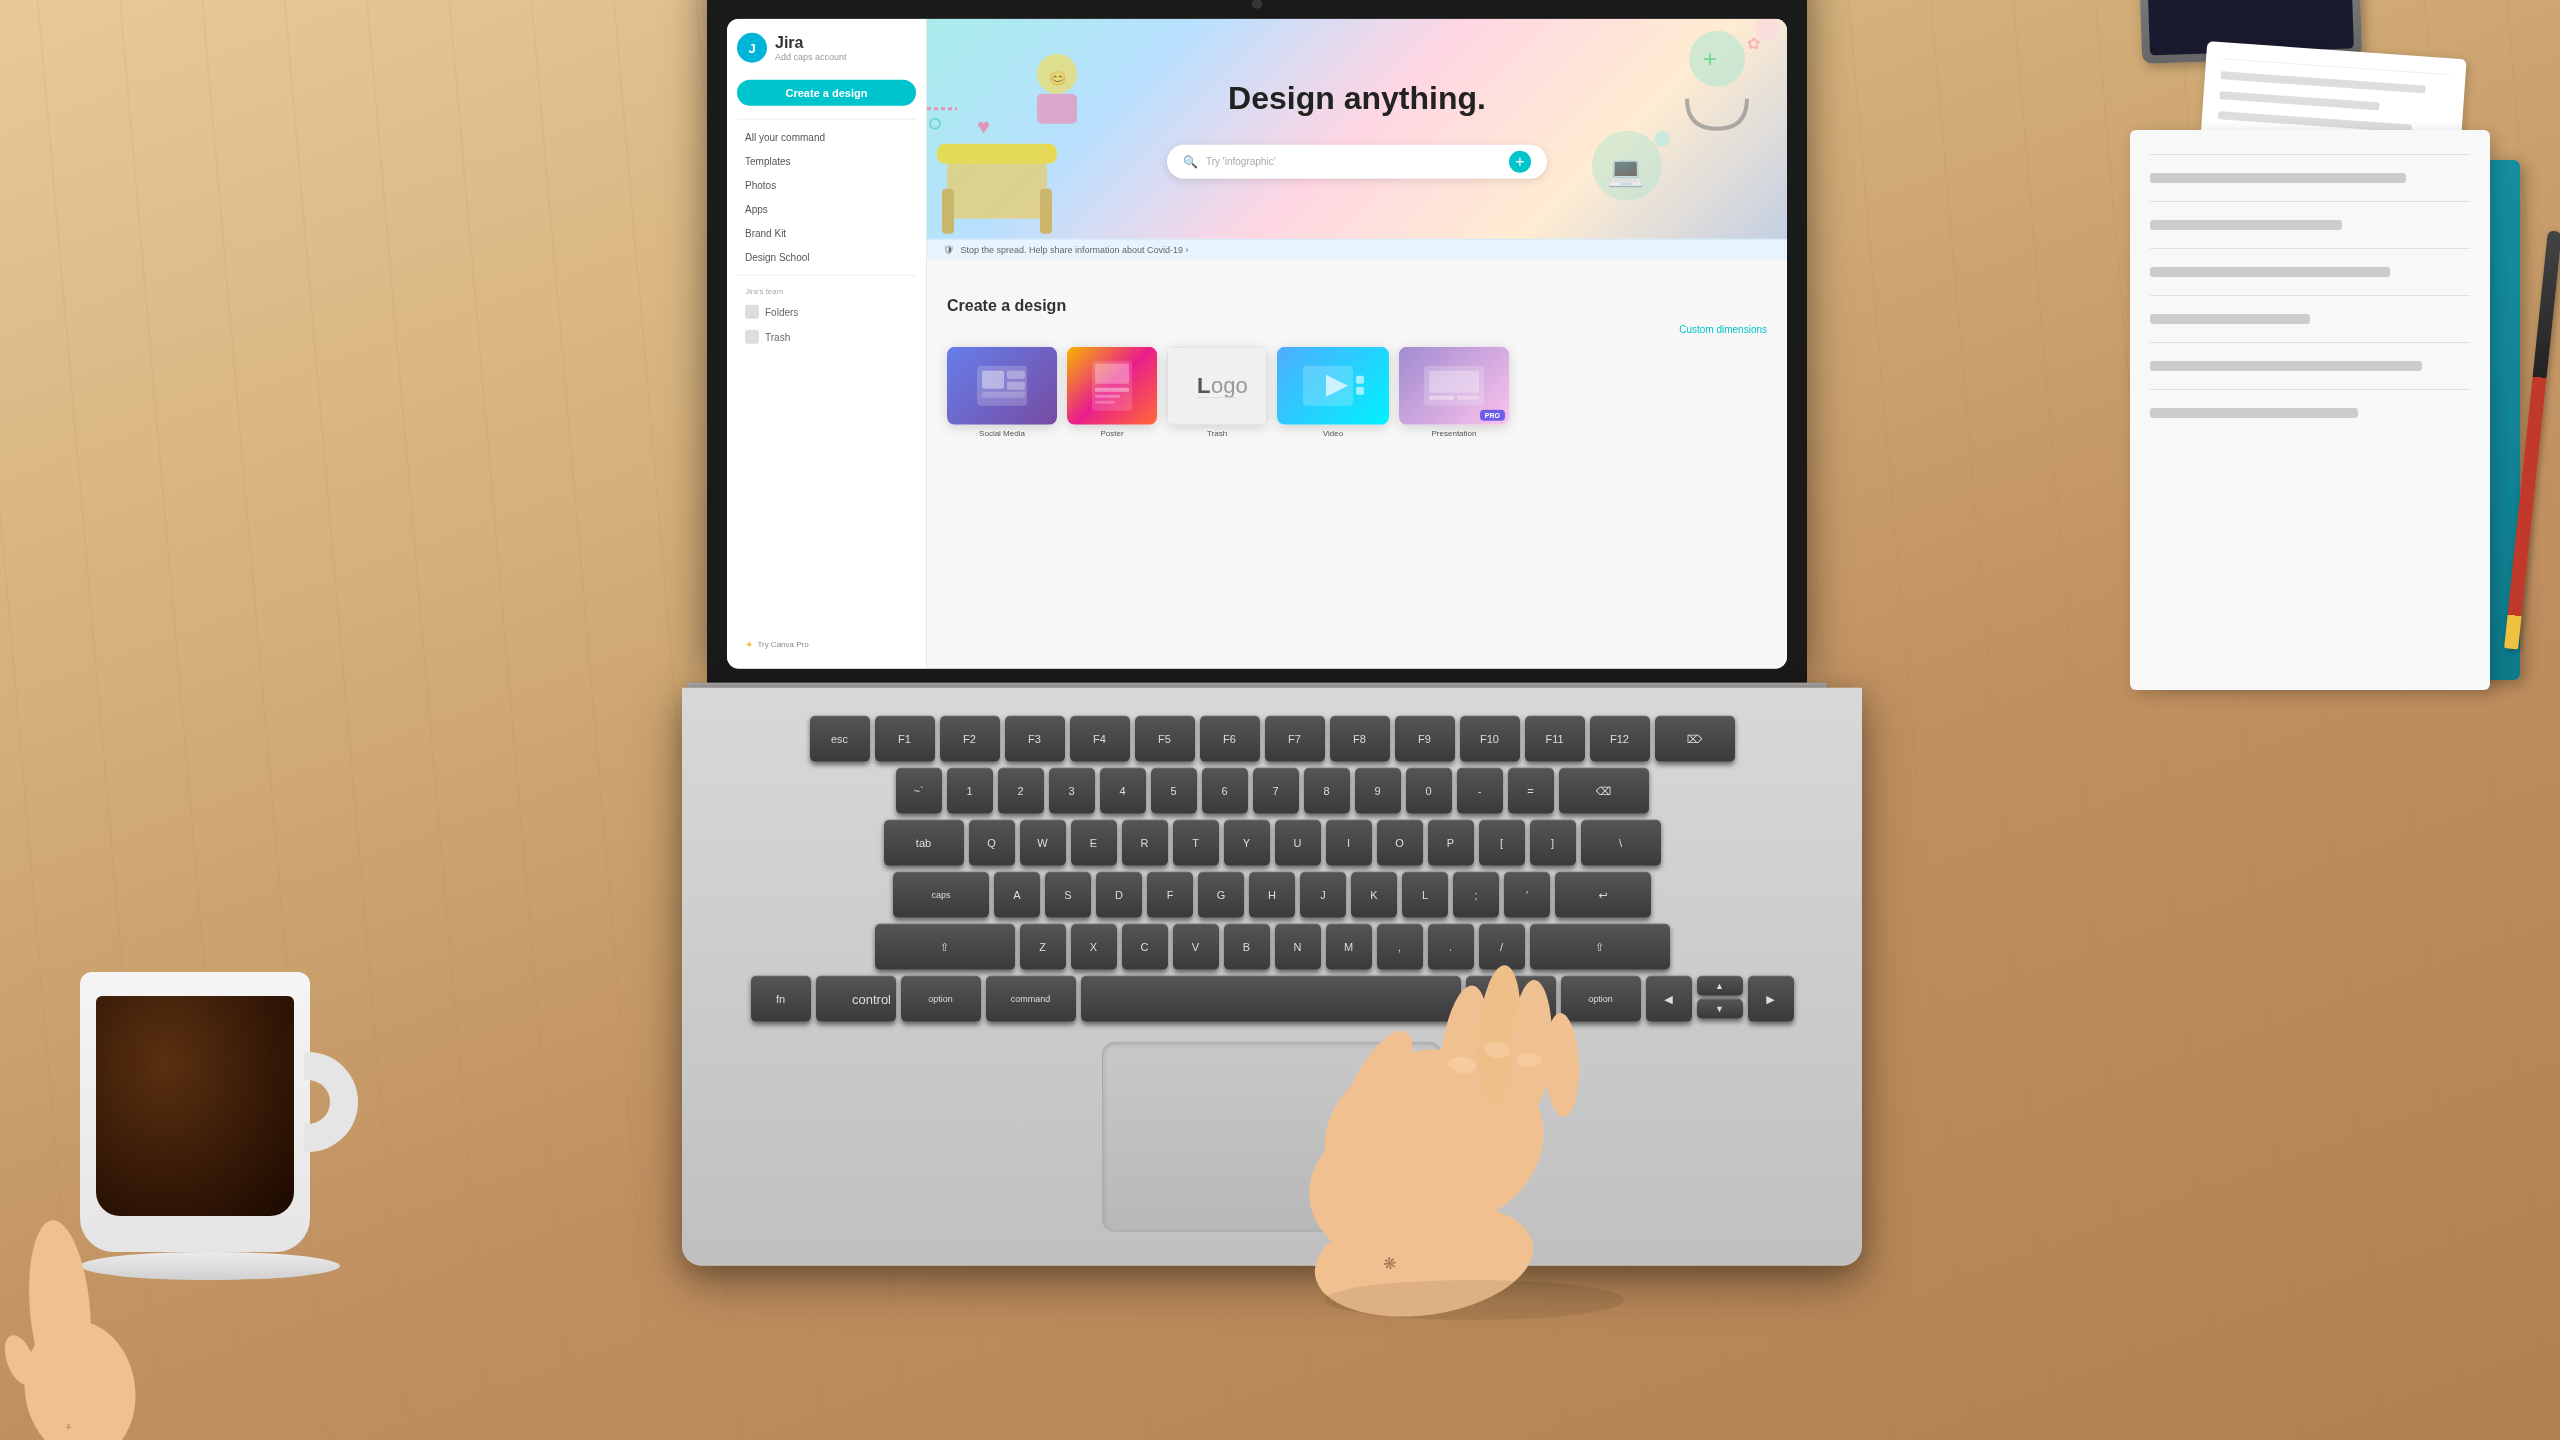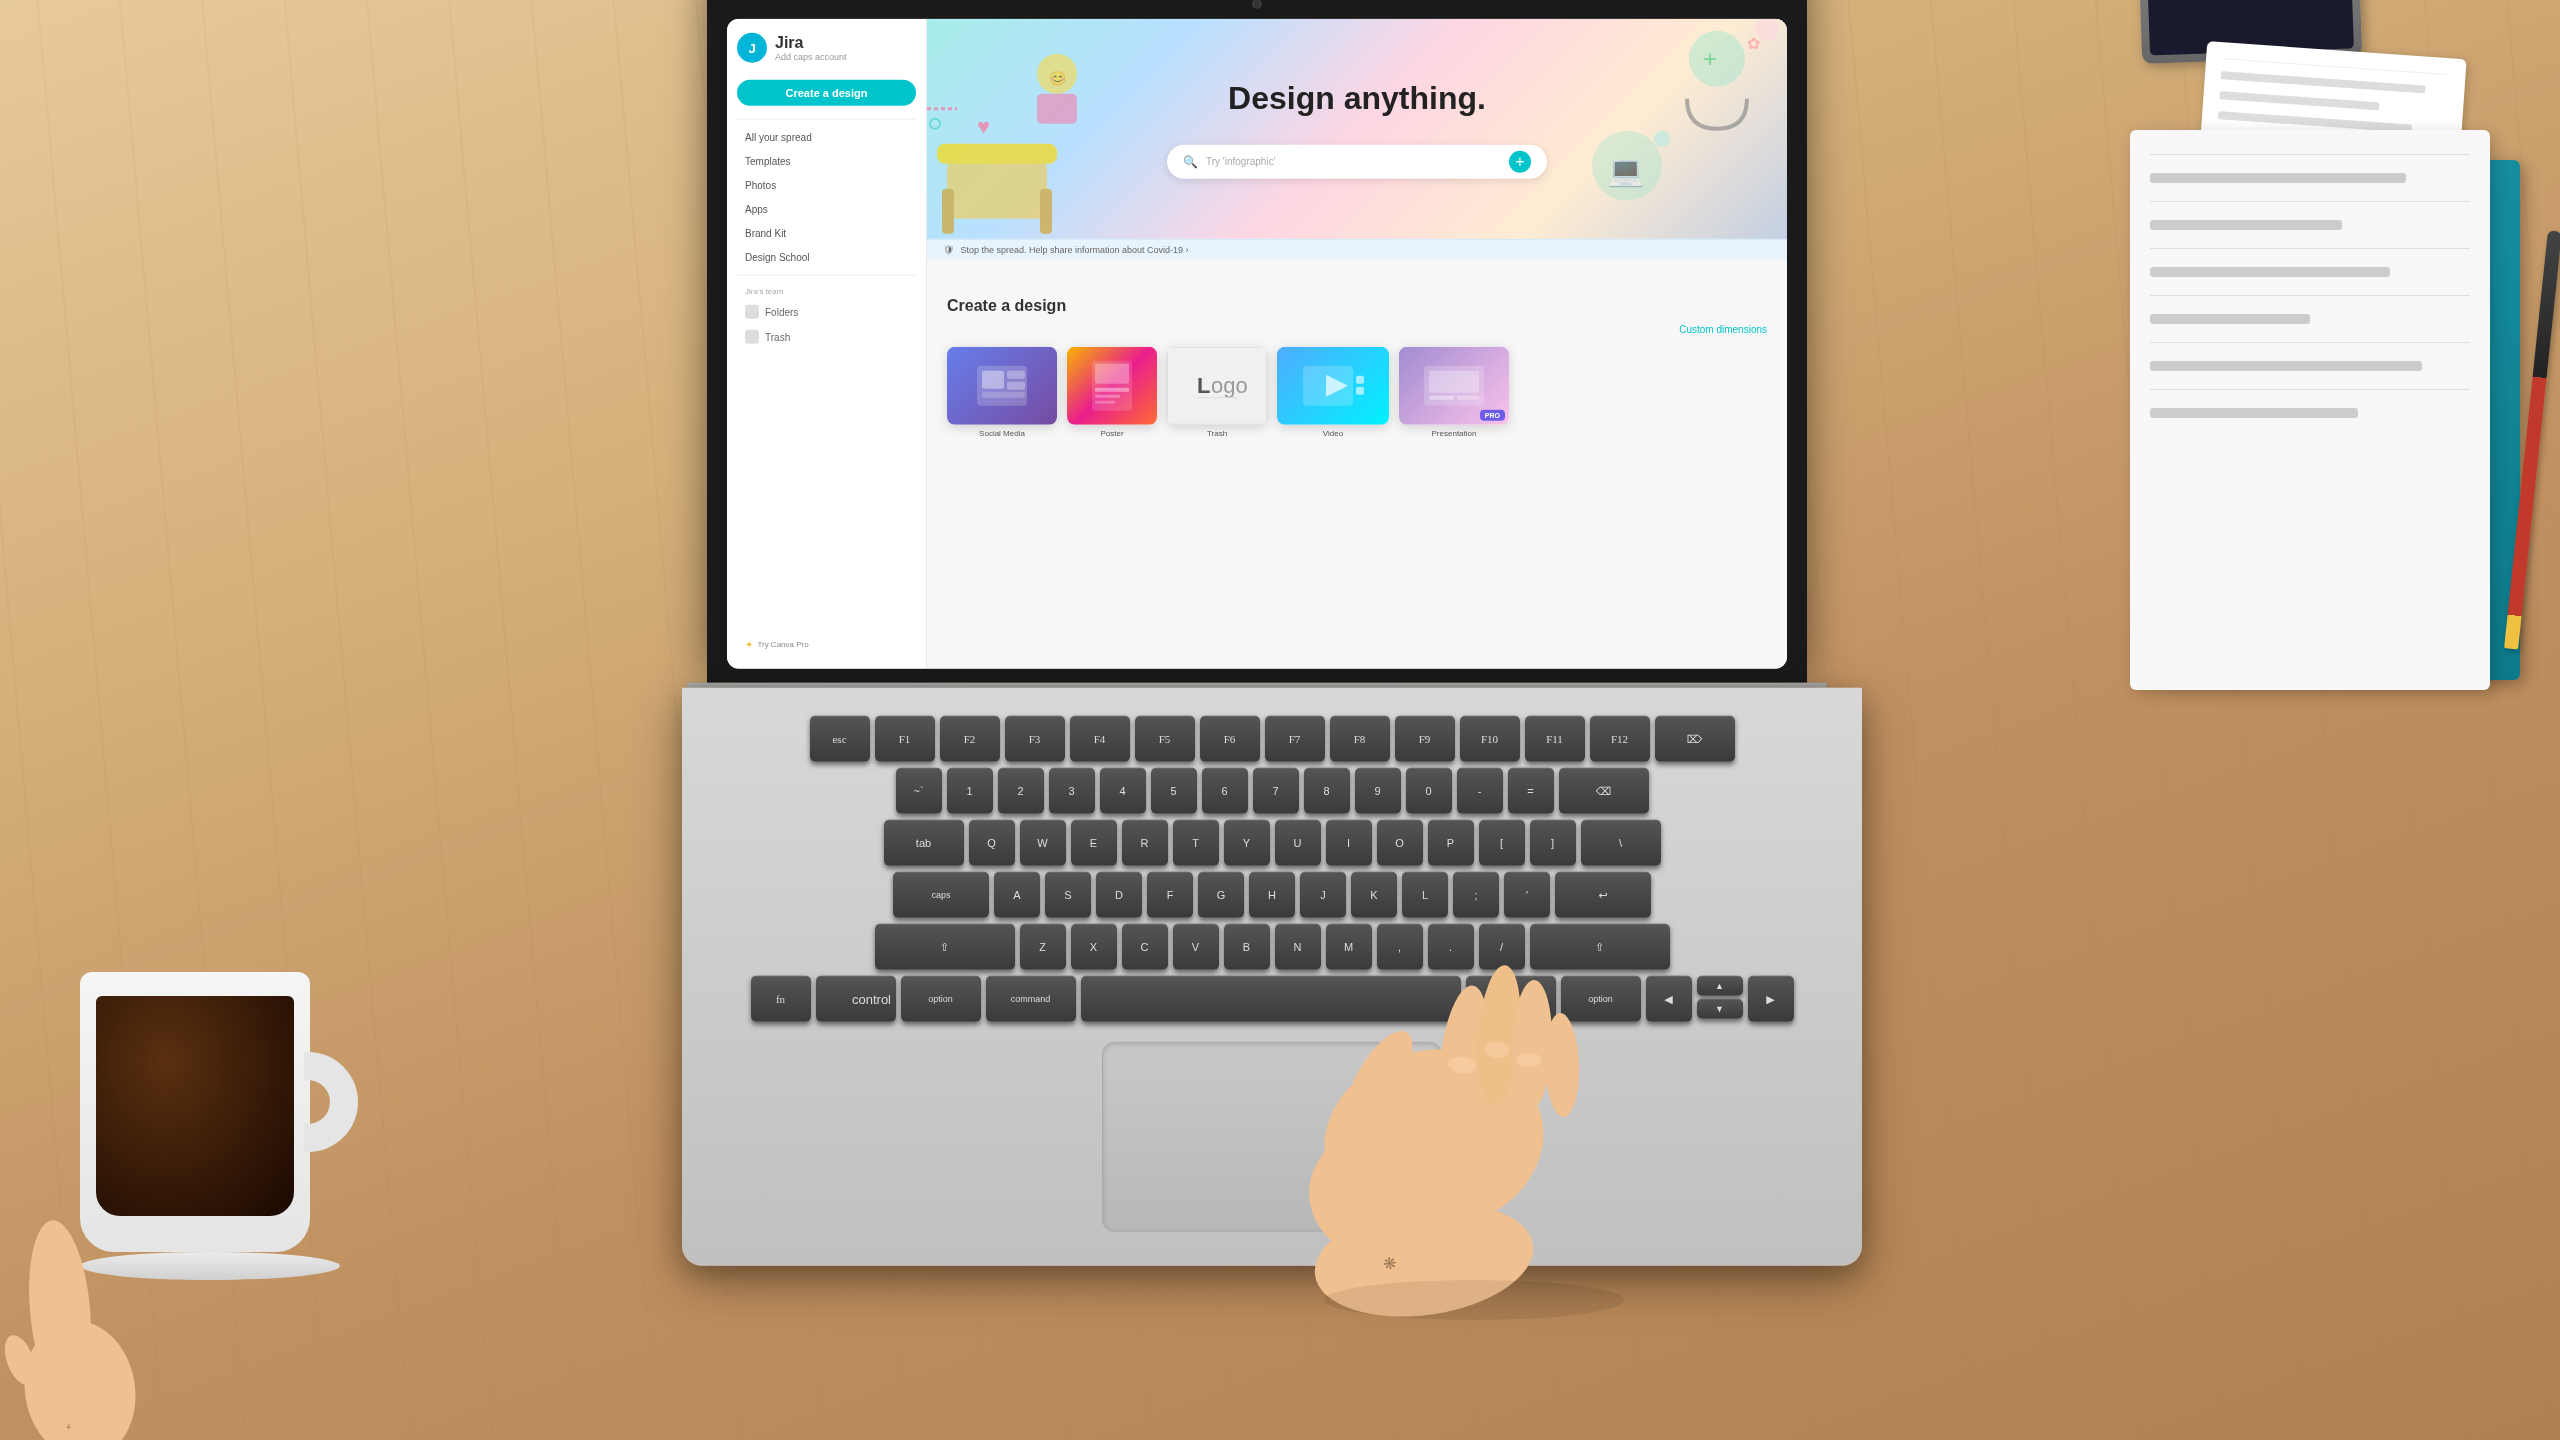--- a/index.html
+++ b/index.html
@@ -349,21 +349,21 @@
       justify-content: center;
       box-shadow: 0 3px 5px rgba(0,0,0,0.5), inset 0 1px 0 rgba(255,255,255,0.12);
     }
 
     .key-main-label {
       color: #ddd;
       font-size: 11px;
       line-height: 1;
     }
 
-    .key-fn-full { min-width: 60px; font-family: Liberation Serif, serif; }
+    .key-fn-full { min-width: 60px; }
     .key-wide-full { min-width: 80px; }
     .key-space-full { min-width: 380px; }
     .key-shift-full { min-width: 140px; }
     .key-backspace-full { min-width: 90px; }
     .key-tab-full { min-width: 80px; }
     .key-caps-full { min-width: 96px; }
     .key-enter-full { min-width: 96px; }
     .key-cmd-full { min-width: 90px; }
 
     .trackpad-full {
@@ -661,21 +661,21 @@
               <div>
                 <div style="font-size:16px;font-weight:600;color:#333;">Jira</div>
                 <div style="font-size:9px;color:#999;">Add caps account</div>
               </div>
             </div>
 
             <button class="create-btn-full">Create a design</button>
 
             <div class="sidebar-divider-full"></div>
 
-            <div class="sidebar-item-full">All your spread</div>
+            <div class="sidebar-item-full">All your command</div>
             <div class="sidebar-item-full">Templates</div>
             <div class="sidebar-item-full">Photos</div>
             <div class="sidebar-item-full">Apps</div>
             <div class="sidebar-item-full">Brand Kit</div>
             <div class="sidebar-item-full">Design School</div>
 
             <div class="sidebar-divider-full"></div>
 
             <div class="sidebar-section-label">Jira's team</div>
 

